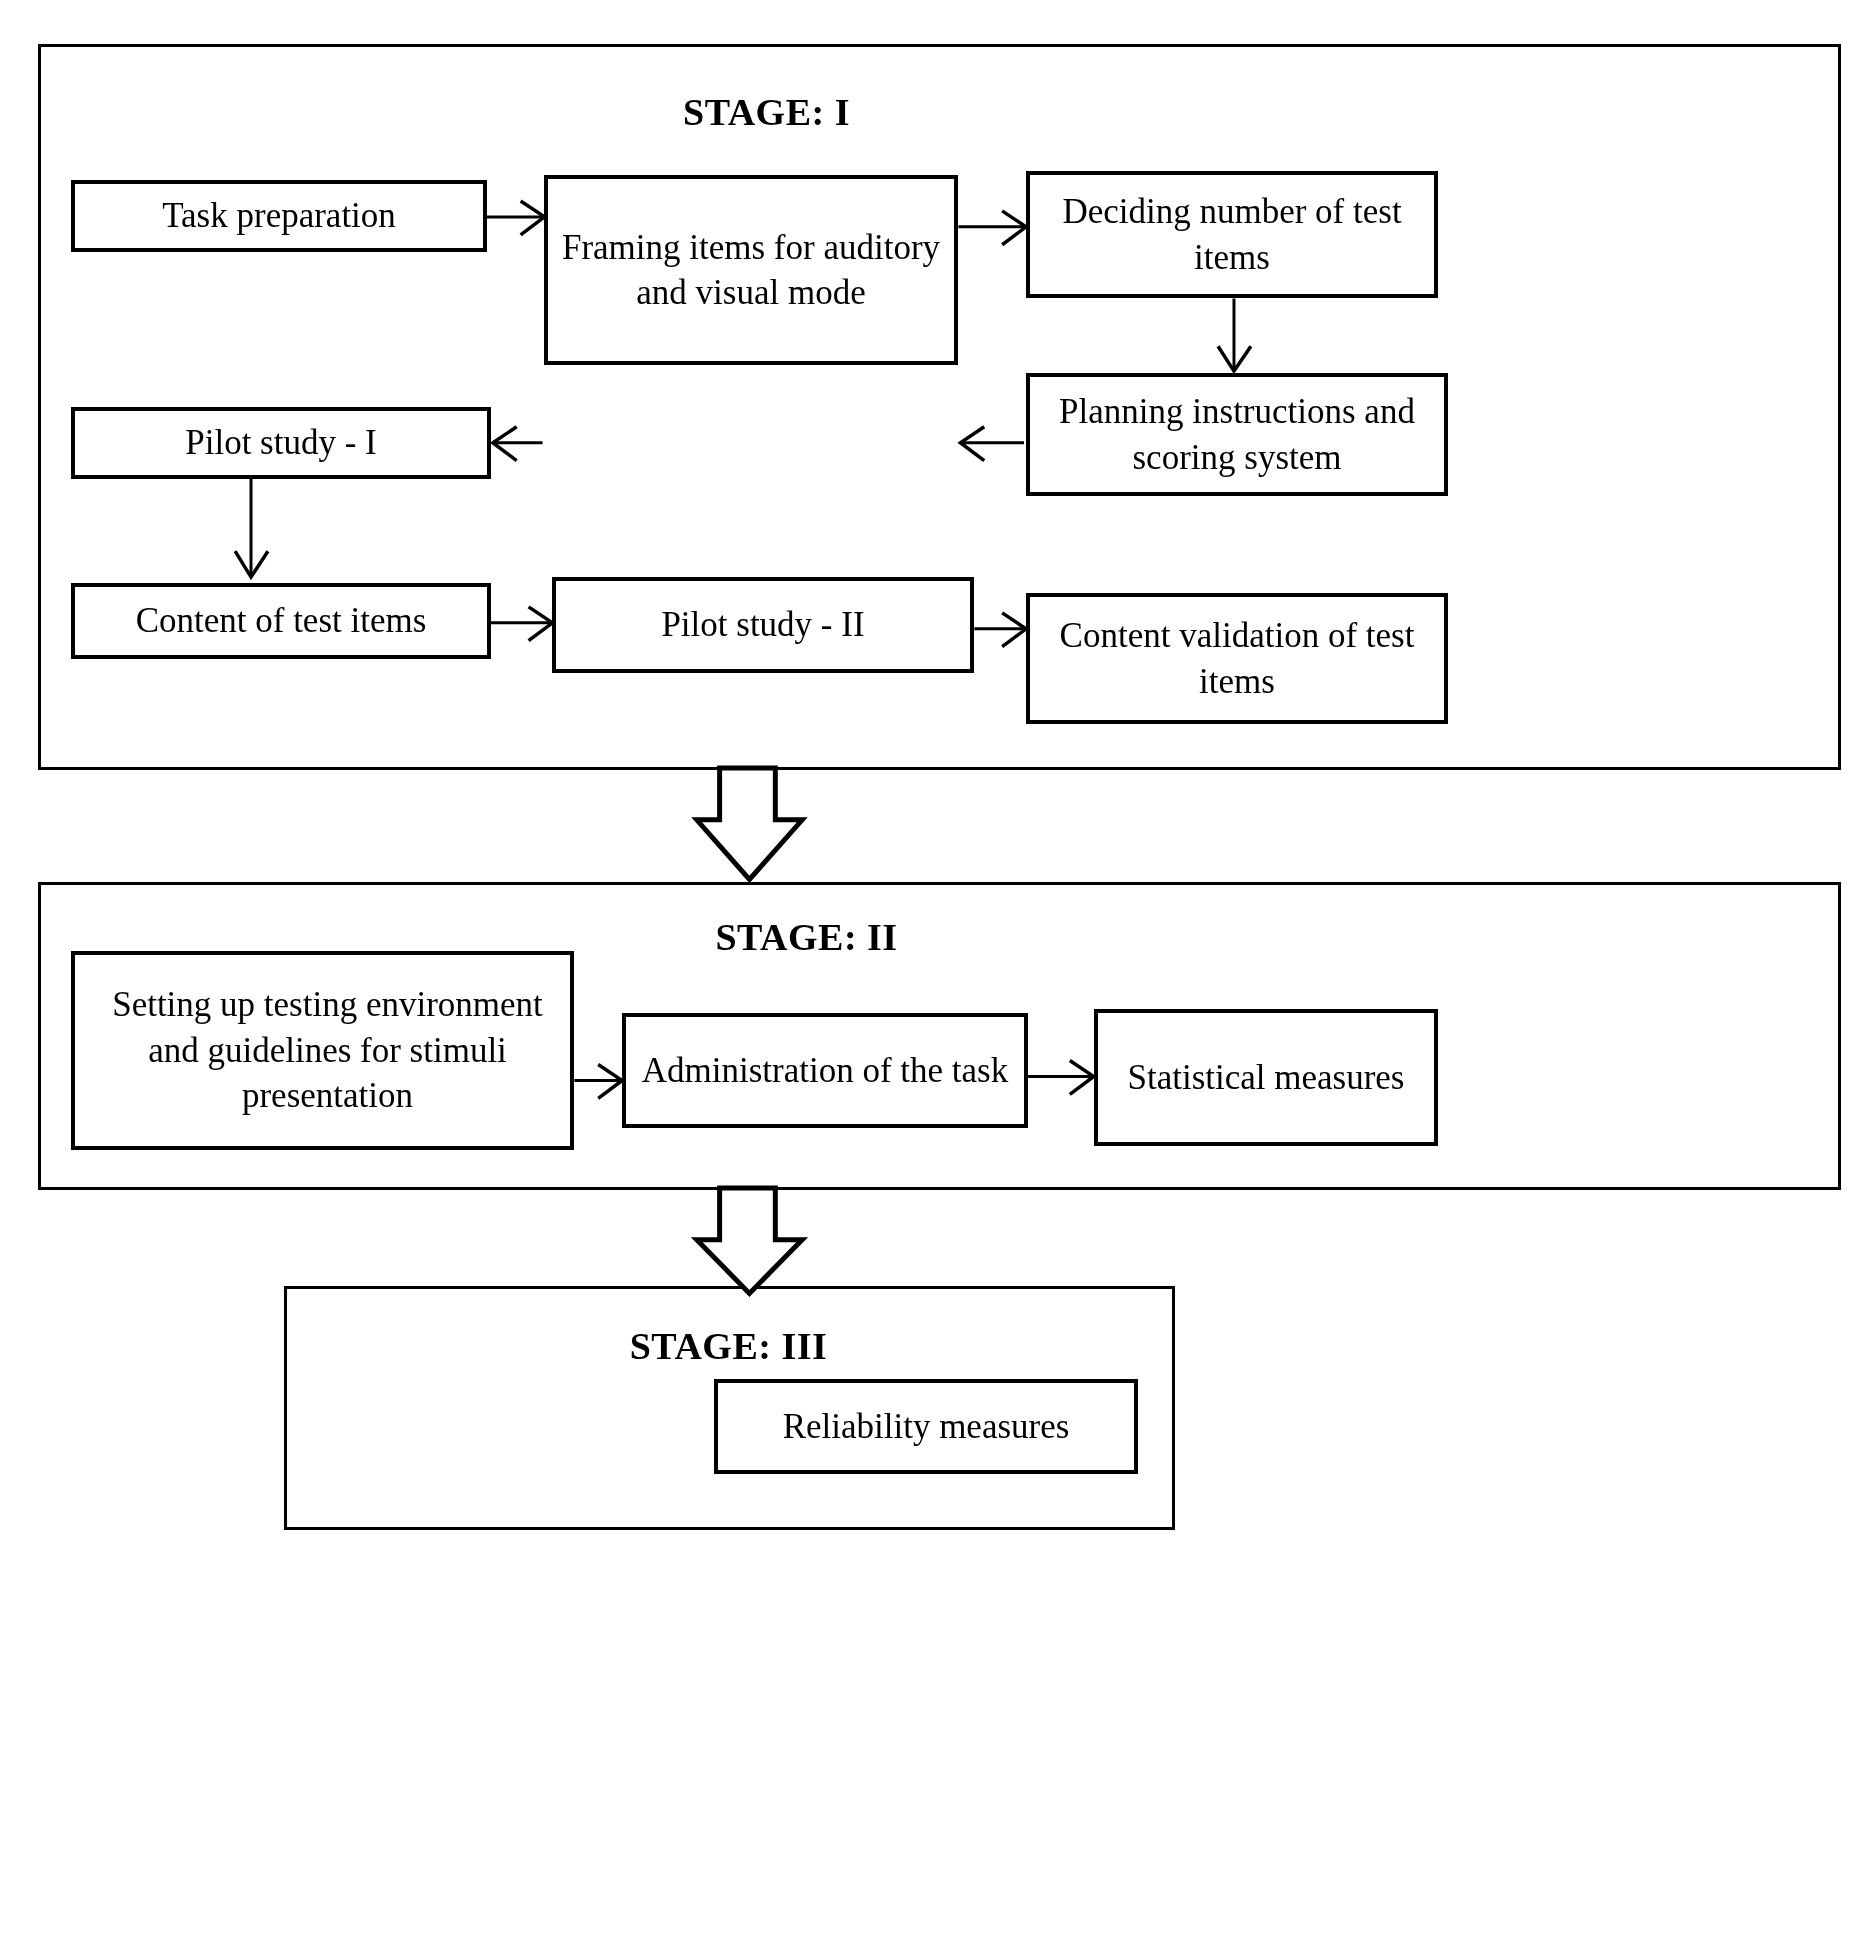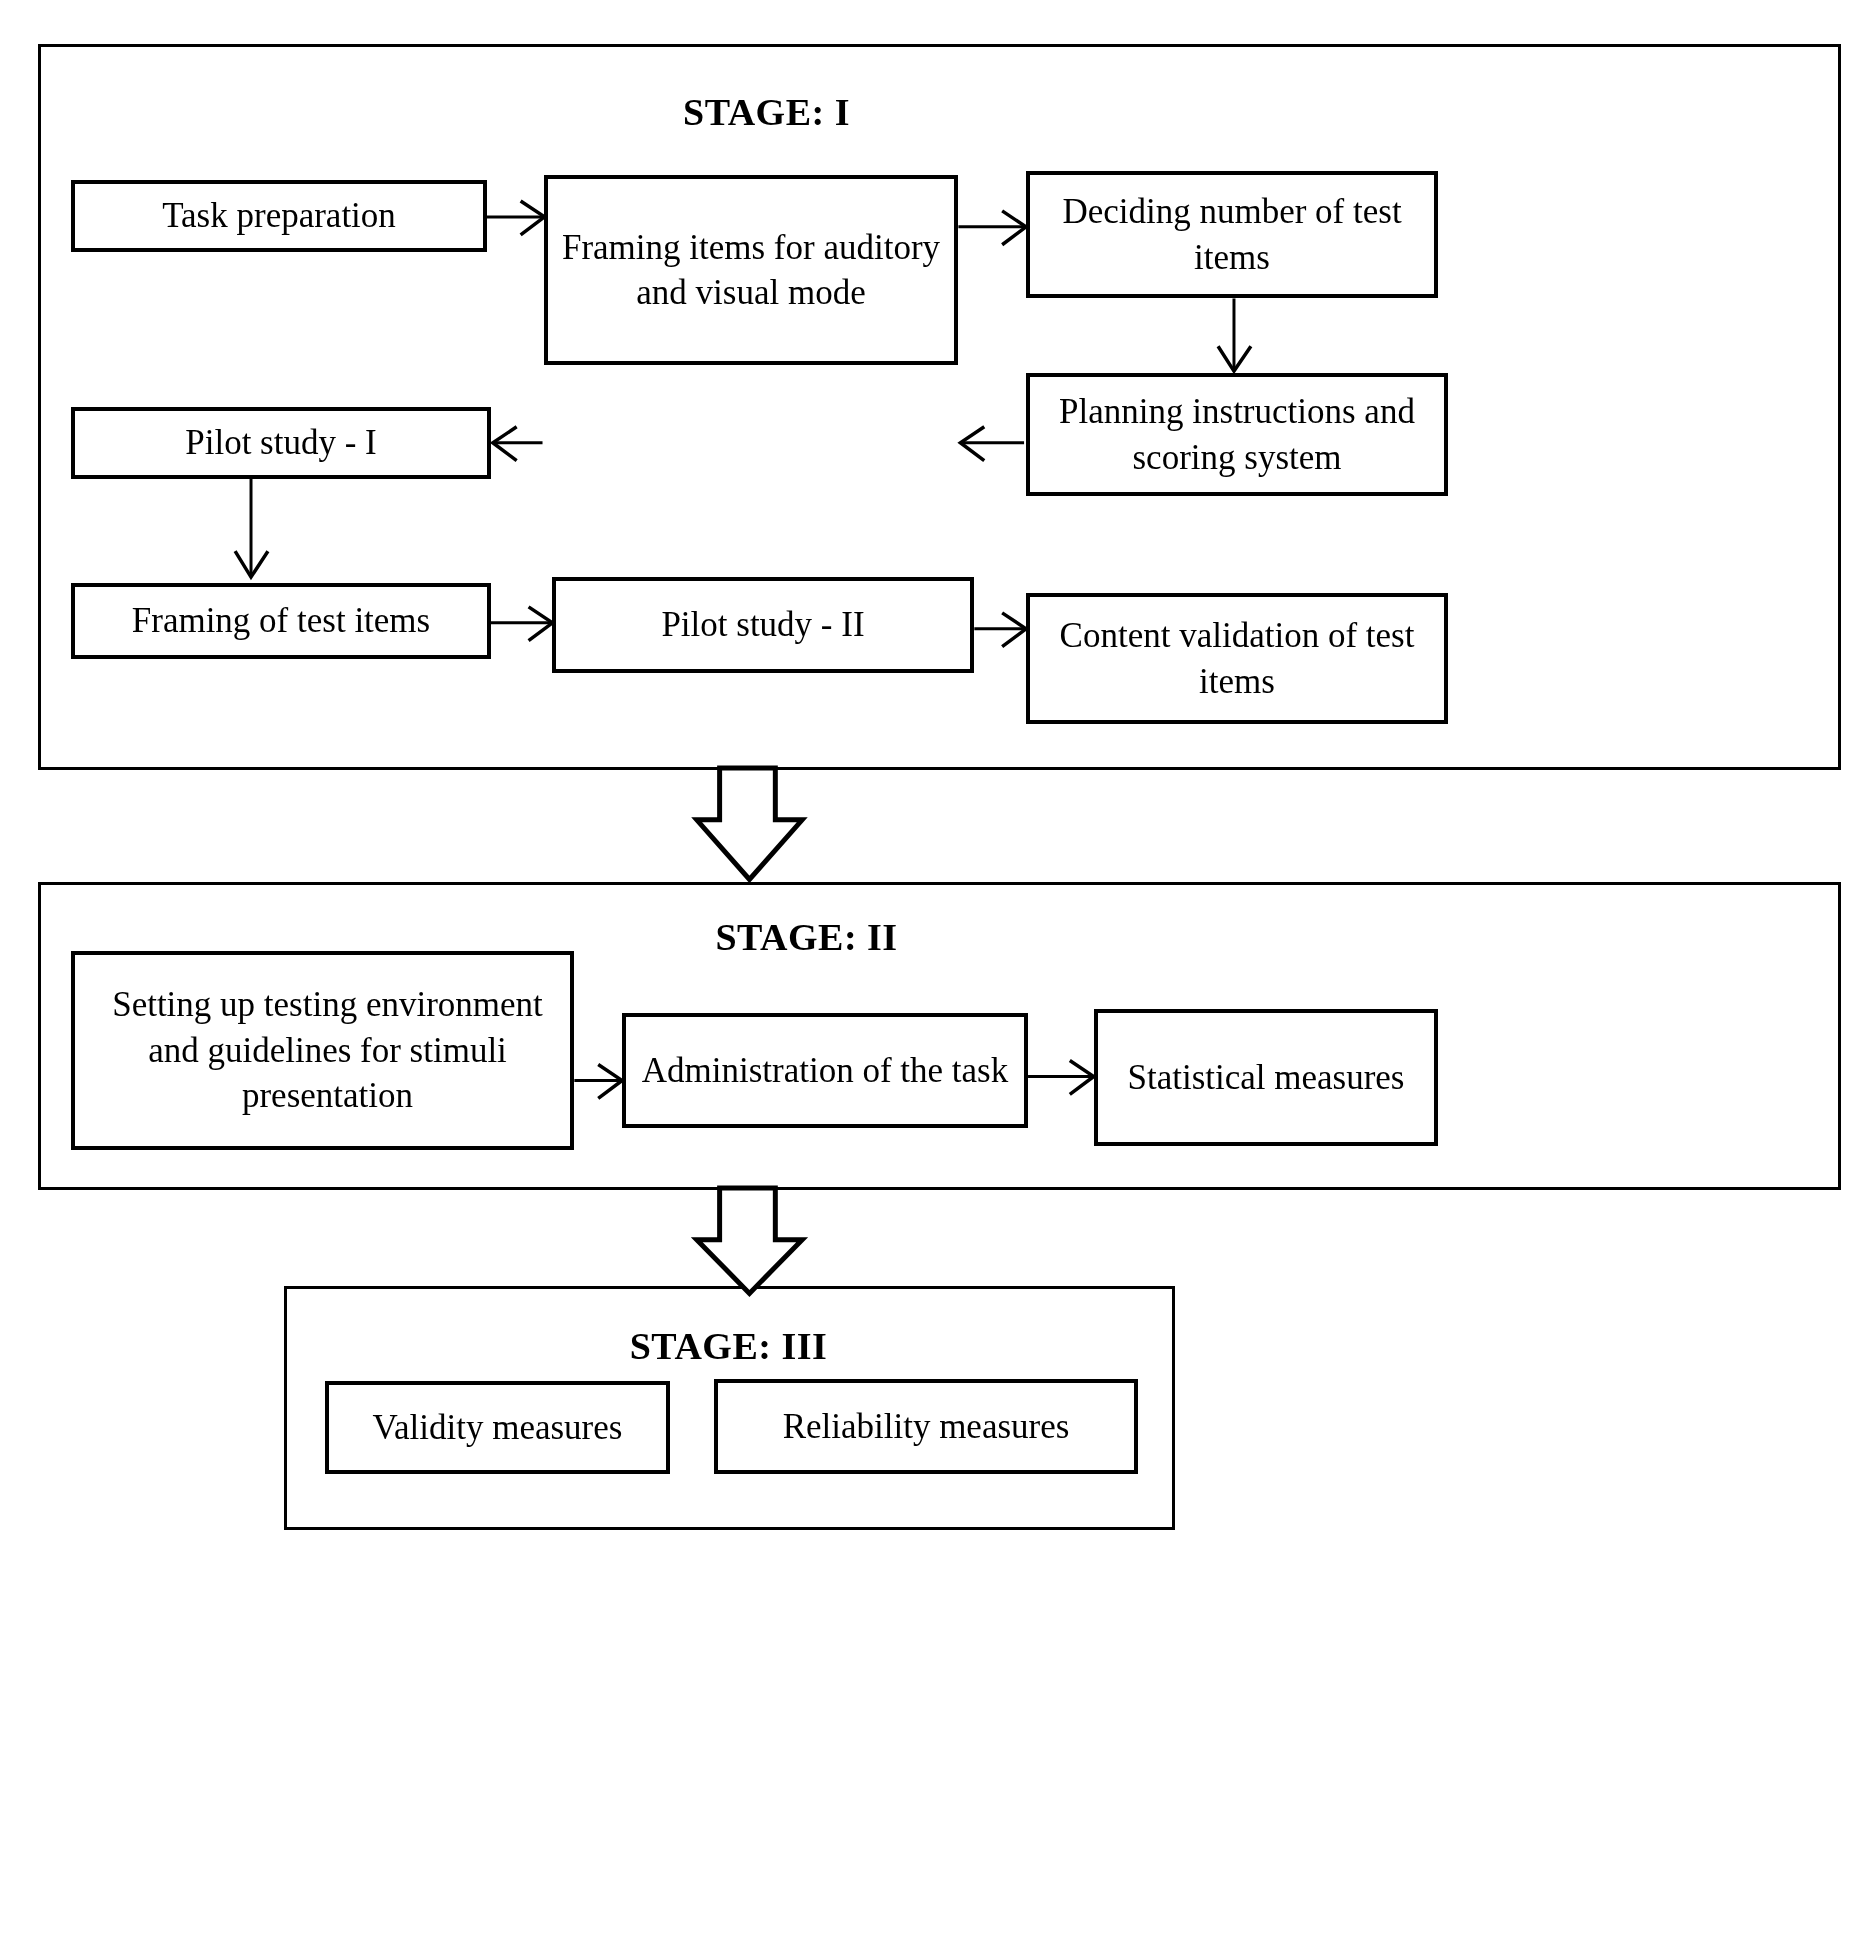--- a/index.html
+++ b/index.html
@@ -101,21 +101,21 @@
   <div class="node" style="left:1026px; top:373px; width:422px; height:123px;">
     <span>Planning instructions and scoring system</span>
   </div>
 
 
   <div class="node" style="left:71px; top:407px; width:420px; height:72px;">
     <span>Pilot study - I</span>
   </div>
 
   <div class="node" style="left:71px; top:583px; width:420px; height:76px;">
-    <span>Framing of test items</span>
+    <span>Content of test items</span>
   </div>
 
   <div class="node" style="left:552px; top:577px; width:422px; height:96px;">
     <span>Pilot study - II</span>
   </div>
 
   <div class="node" style="left:1026px; top:593px; width:422px; height:131px;">
     <span>Content validation of test items</span>
   </div>
 
@@ -132,23 +132,20 @@
   </div>
 
   <div class="node" style="left:1094px; top:1009px; width:344px; height:137px;">
     <span>Statistical measures</span>
   </div>
 
   <div class="stage-frame" style="left:284px; top:1286px; width:891px; height:244px;"></div>
 
   <div class="stage-title" style="left:579px; top:1277px; width:299px;margin-top:47px;">STAGE: III</div>
 
-  <div class="node" style="left:325px; top:1381px; width:345px; height:93px;">
-    <span>Validity measures</span>
-  </div>
 
   <div class="node" style="left:714px; top:1379px; width:424px; height:95px;">
     <span>Reliability measures</span>
   </div>
 
   <svg id="connectors" viewBox="0 0 1884 1963" xmlns="http://www.w3.org/2000/svg">
 
     <g>
       <line class="conn-line" x1="489" y1="218" x2="545" y2="218"></line>
       <polyline class="arrow-head" points="523,202 547,218 523,236"></polyline>

